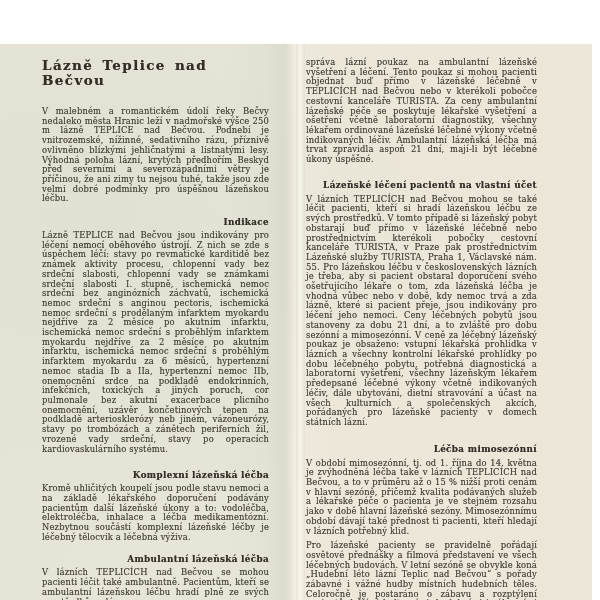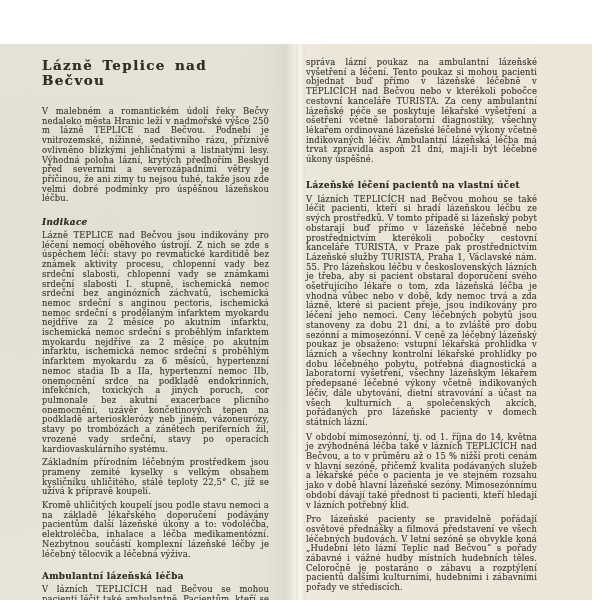--- a/index.html
+++ b/index.html
@@ -45,55 +45,56 @@
     letter-spacing:1.4px;word-spacing:3px;
     text-align:left;
     text-shadow:0 0 0.5px rgba(40,35,25,0.6);
   }
   .para{margin:0;}
   .intro{margin-top:19px;}
   .heading{
     margin:0;
     font-weight:bold;color:#332f28;
     font-size:8.8px;line-height:10px;
-    text-align:left;letter-spacing:0.35px;
+    text-align:right;letter-spacing:0.35px;
     text-shadow:0 0 0.5px rgba(40,35,25,0.6);
   }
   .after-heading{margin-top:4px;}
   .bold-inline{font-weight:normal;color:#38342c;}
   
-  .mt13{margin-top:13px;font-style:italic;} .mt16{margin-top:16px;} .mt12{margin-top:12px;}
+  .mt13{margin-top:13px;} .mt16{margin-top:16px;} .mt12{margin-top:12px;}
   .mt15{margin-top:15px;} .mt5{margin-top:5px;}
 </style>
 </head>
 <body>
 
 <div class="page">
   <div class="fold-line"></div>
   <div class="corner-mark"></div>
 
   <div class="col col-left">
     <h1 class="title">Lázně Teplice nad Bečvou</h1>
 
     <p class="para intro">V malebném a romantickém údolí řeky Bečvy nedaleko města Hranic leží v nadmořské výšce 250 m lázně TEPLICE nad Bečvou. Podnebí je vnitrozemské, nížinné, sedativního rázu, příznivě ovlivněno blízkými jehličnatými a listnatými lesy. Výhodná poloha lázní, krytých předhořím Beskyd před severními a severozápadními větry je příčinou, že ani zimy tu nejsou tuhé, takže jsou zde velmi dobré podmínky pro úspěšnou lázeňskou léčbu.</p>
 
     <h2 class="heading mt13">Indikace</h2>
     <p class="para after-heading"><span>Lázně TEPLICE nad Bečvou jsou indikovány pro léčení </span><span class="bold-inline">nemocí oběhového ústrojí</span><span>. Z nich se zde s úspěchem léčí: stavy po revmatické karditidě bez známek aktivity procesu, chlopenní vady bez srdeční slabosti, chlopenní vady se známkami srdeční slabosti I. stupně, ischemická nemoc srdeční bez anginózních záchvatů, ischemická nemoc srdeční s anginou pectoris, ischemická nemoc srdeční s prodělaným infarktem myokardu nejdříve za 2 měsíce po akutním infarktu, ischemická nemoc srdeční s proběhlým infarktem myokardu nejdříve za 2 měsíce po akutním infarktu, ischemická nemoc srdeční s proběhlým infarktem myokardu za 6 měsíců, hypertenzní nemoc stadia Ib a IIa, hypertenzní nemoc IIb, onemocnění srdce na podkladě endokrinních, infekčních, toxických a jiných poruch, cor pulmonale bez akutní exacerbace plicního onemocnění, uzávěr končetinových tepen na podkladě arteriosklerózy neb jiném, vázoneurózy, stavy po trombózách a zánětech periferních žil, vrozené vady srdeční, stavy po operacích kardiovaskulárního systému.</span></p>
 
-    <p class="para after-heading">Základním přírodním léčebným prostředkem jsou prameny zemité kyselky s velkým obsahem kysličníku uhličitého, stálé teploty 22,5° C, jíž se užívá k přípravě koupelí.</p>
 
+    <h2 class="heading mt16">Komplexní lázeňská léčba</h2>
     <p class="para after-heading">Kromě uhličitých koupelí jsou podle stavu nemoci a na základě lékařského doporučení podávány pacientům další lázeňské úkony a to: vodoléčba, elektroléčba, inhalace a léčba medikamentózní. Nezbytnou součástí komplexní lázeňské léčby je léčebný tělocvik a léčebná výživa.</p>
 
     <h2 class="heading mt12">Ambulantní lázeňská léčba</h2>
     <p class="para after-heading">V lázních TEPLICÍCH nad Bečvou se mohou pacienti léčit také ambulantně. Pacientům, kteří se ambulantní lázeňskou léčbu hradí plně ze svých prostředků vydá</p>
   </div>
 
   <div class="col col-right">
     <p class="para">správa lázní poukaz na ambulantní lázeňské vyšetření a léčení. Tento poukaz si mohou pacienti objednat buď přímo v lázeňské léčebně v TEPLICÍCH nad Bečvou nebo v kterékoli pobočce cestovní kanceláře TURISTA. Za ceny ambulantní lázeňské péče se poskytuje lékařské vyšetření a ošetření včetně laboratorní diagnostiky, všechny lékařem ordinované lázeňské léčebné výkony včetně indikovaných léčiv. Ambulantní lázeňská léčba má trvat zpravidla aspoň 21 dní, mají-li být léčebné úkony úspěšné.</p>
 
     <h2 class="heading mt15">Lázeňské léčení pacientů na vlastní účet</h2>
     <p class="para mt5">V lázních TEPLICÍCH nad Bečvou mohou se také léčit pacienti, kteří si hradí lázeňskou léčbu ze svých prostředků. V tomto případě si lázeňský pobyt obstarají buď přímo v lázeňské léčebně nebo prostřednictvím kterékoli pobočky cestovní kanceláře TURISTA, v Praze pak prostřednictvím Lázeňské služby TURISTA, Praha 1, Václavské nám. 55. Pro lázeňskou léčbu v československých lázních je třeba, aby si pacient obstaral doporučení svého ošetřujícího lékaře o tom, zda lázeňská léčba je vhodná vůbec nebo v době, kdy nemoc trvá a zda lázně, které si pacient přeje, jsou indikovány pro léčení jeho nemoci. Ceny léčebných pobytů jsou stanoveny za dobu 21 dní, a to zvláště pro dobu sezónní a mimosezónní. V ceně za léčebný lázeňský poukaz je obsaženo: vstupní lékařská prohlídka v lázních a všechny kontrolní lékařské prohlídky po dobu léčebného pobytu, potřebná diagnostická a laboratorní vyšetření, všechny lázeňským lékařem předepsané léčebné výkony včetně indikovaných léčiv, dále ubytování, dietní stravování a účast na všech kulturních a společenských akcích, pořádaných pro lázeňské pacienty v domech státních lázní.</p>
 
+    <h2 class="heading mt16">Léčba mimosezónní</h2>
     <p class="para mt5">V období mimosezónní, tj. od 1. října do 14. května je zvýhodněná léčba také v lázních TEPLICÍCH nad Bečvou, a to v průměru až o 15 % nižší proti cenám v hlavní sezóně, přičemž kvalita podávaných služeb a lékařské péče o pacienta je ve stejném rozsahu jako v době hlavní lázeňské sezóny. Mimosezónnímu období dávají také přednost ti pacienti, kteří hledají v lázních potřebný klid.</p>
 
     <p class="para mt5">Pro lázeňské pacienty se pravidelně pořádají osvětové přednášky a filmová představení ve všech léčebných budovách. V letní sezóně se obvykle koná „Hudební léto lázní Teplic nad Bečvou“ s pořady zábavné i vážné hudby místních hudebních těles. Celoročně je postaráno o zábavu a rozptýlení pacientů dalšími kulturními, hudebními i zábavními pořady ve střediscích.</p>
   </div>
 </div>
 
 </body></html>

